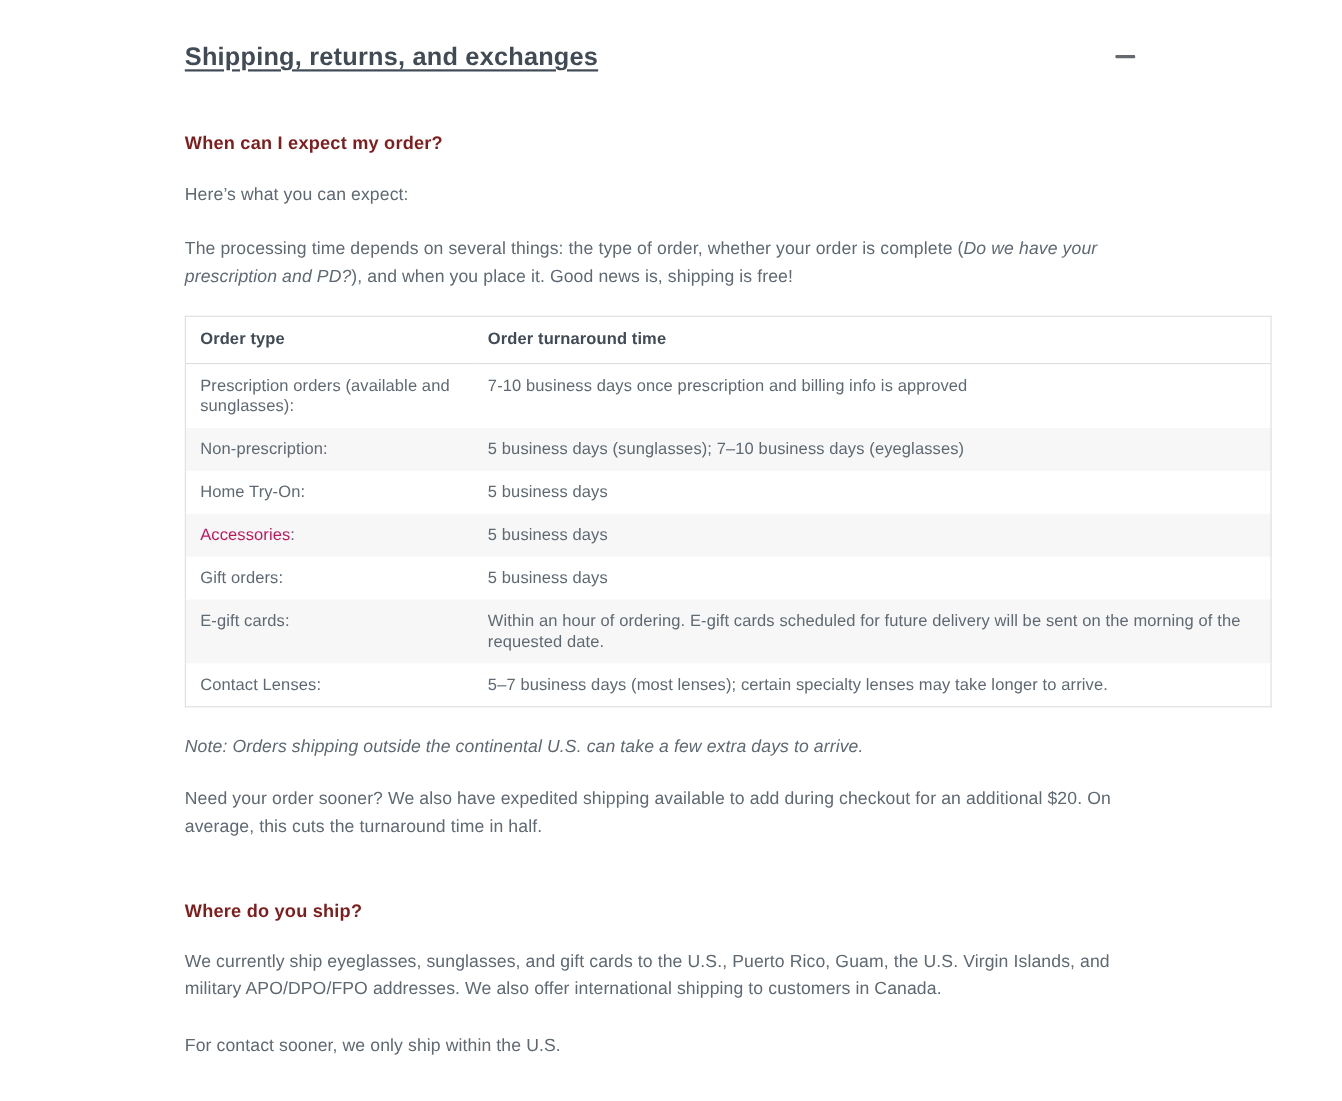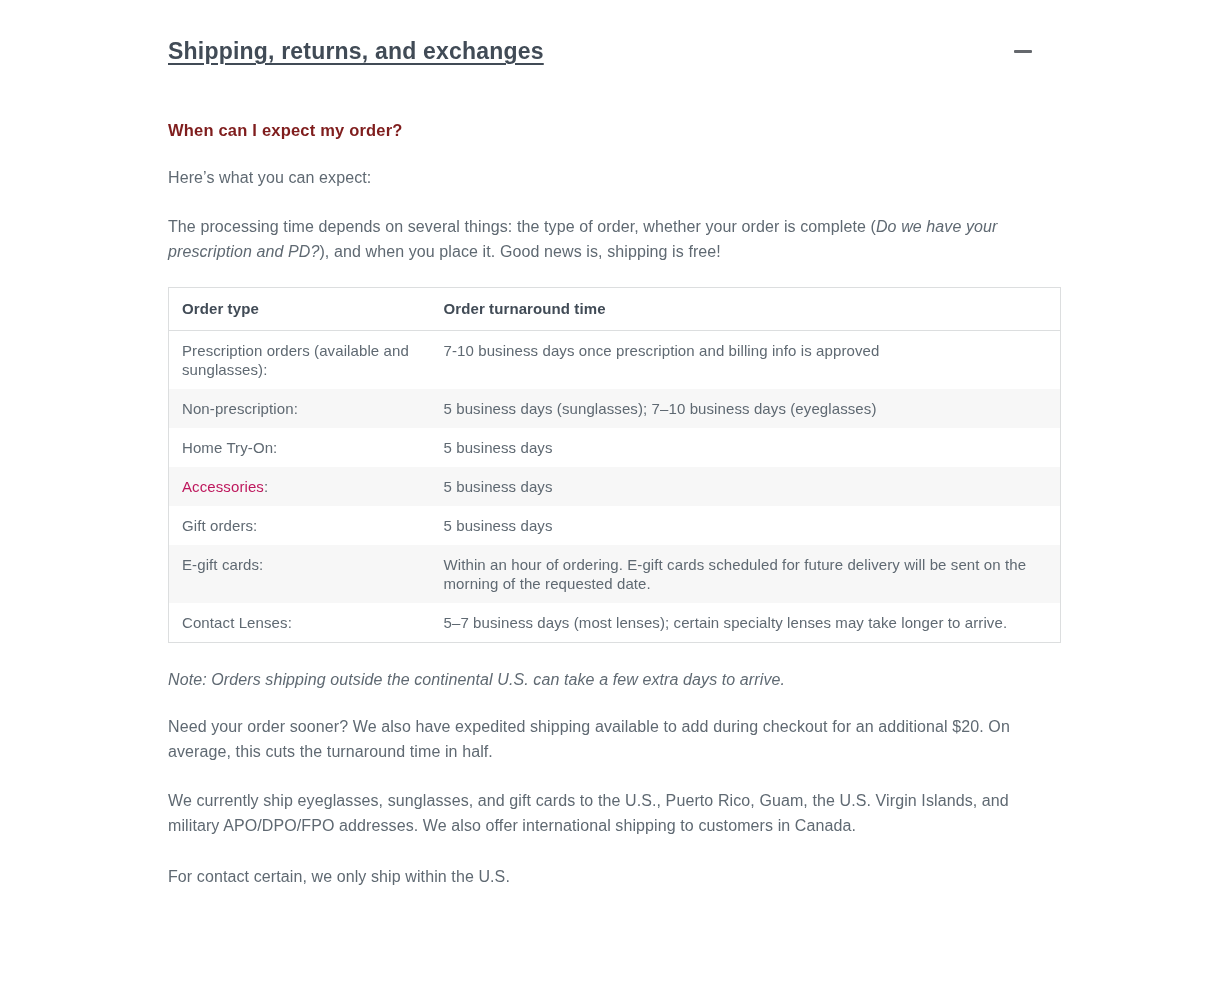--- a/index.html
+++ b/index.html
@@ -73,21 +73,21 @@
   .note {
     margin: 24px 0 0 0;
     font-size: 16px;
     line-height: 25px;
     font-style: italic;
     color: #5f6972;
     letter-spacing: 0.1px;
   }
   
   .turnaround-table {
-    width: 893px;
+    width: 988px;
     margin-top: 22px;
     border-collapse: collapse;
     border: 1px solid #dcdedf;
     font-size: 15px;
     color: #5f6972;
   }
   .turnaround-table th {
     text-align: left;
     vertical-align: top;
     font-weight: 700;
@@ -166,18 +166,19 @@
         <td class="c1">Contact Lenses:</td>
         <td>5–7 business days (most lenses); certain specialty lenses may take longer to arrive.</td>
       </tr>
     </tbody>
   </table>
 
   <p class="note">Note: Orders shipping outside the continental U.S. can take a few extra days to arrive.</p>
 
   <p class="body after-table">Need your order sooner? We also have expedited shipping available to add during checkout for an additional $20. On average, this cuts the turnaround time in half.</p>
 
+  <h2 class="q second">Where do you ship?</h2>
 
   <p class="body">We currently ship eyeglasses, sunglasses, and gift cards to the U.S., Puerto Rico, Guam, the U.S. Virgin Islands, and military APO/DPO/FPO addresses. We also offer international shipping to customers in Canada.</p>
 
-  <p class="body tight">For contact certain, we only ship within the U.S.</p>
+  <p class="body tight">For contact sooner, we only ship within the U.S.</p>
 
 </div>
 
 </body></html>

